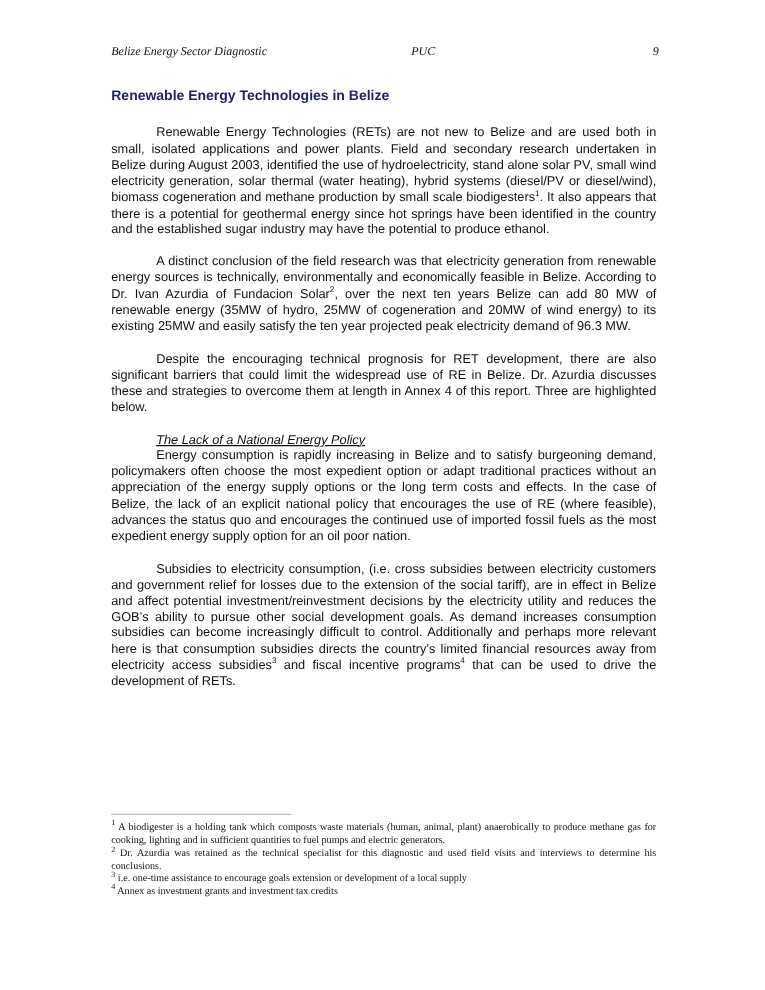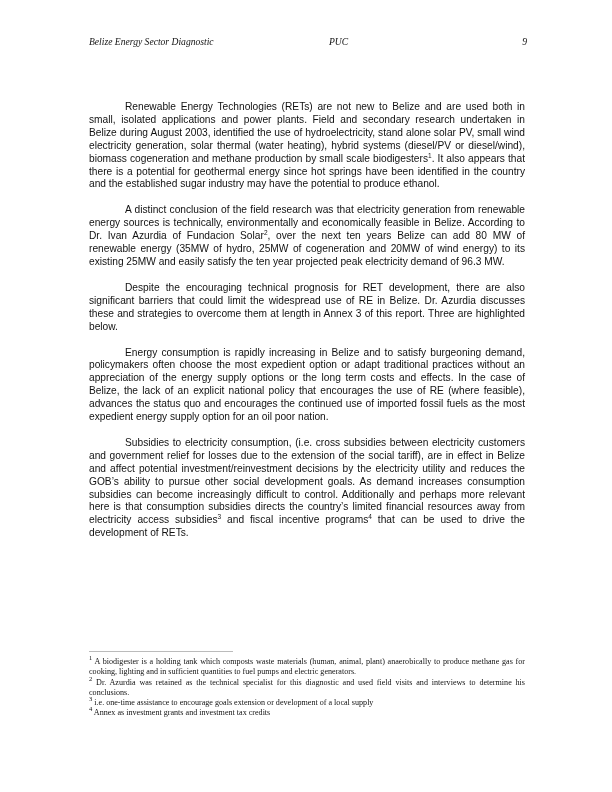--- a/index.html
+++ b/index.html
@@ -27,28 +27,30 @@
 <body>
 
 <div class="page">
 
   <div class="header">
     <span class="left">Belize Energy Sector Diagnostic</span>
     <span class="center">PUC</span>
     <span class="right">9</span>
   </div>
 
+  <div class="title">Renewable Energy Technologies in Belize</div>
 
   <div class="body">
     <p><span>Renewable Energy Technologies (RETs) are not new to Belize and are used both in small, isolated applications and power plants. Field and secondary research undertaken in Belize during August 2003, identified the use of hydroelectricity, stand alone solar PV, small wind electricity generation, solar thermal (water heating), hybrid systems (diesel/PV or diesel/wind), biomass cogeneration and methane production by small scale biodigesters</span><sup>1</sup><span>. It also appears that there is a potential for geothermal energy since hot springs have been identified in the country and the established sugar industry may have the potential to produce ethanol.</span></p>
     <div class="gap"></div>
     <p><span>A distinct conclusion of the field research was that electricity generation from renewable energy sources is technically, environmentally and economically feasible in Belize.  According to Dr. Ivan Azurdia of Fundacion Solar</span><sup>2</sup><span>, over the next ten years Belize can add 80 MW of renewable energy (35MW of hydro, 25MW of cogeneration and 20MW of wind energy) to its existing 25MW and easily satisfy the ten year projected peak electricity demand of 96.3 MW.</span></p>
     <div class="gap"></div>
-    <p>Despite the encouraging technical prognosis for RET development, there are also significant barriers that could limit the widespread use of RE in Belize. Dr. Azurdia discusses these and strategies to overcome them at length in Annex 3 of this report. Three are highlighted below.</p>
+    <p>Despite the encouraging technical prognosis for RET development, there are also significant barriers that could limit the widespread use of RE in Belize. Dr. Azurdia discusses these and strategies to overcome them at length in Annex 4 of this report. Three are highlighted below.</p>
     <div class="gap"></div>
+    <div class="subhead">The Lack of a National Energy Policy</div>
     <p> Energy consumption is rapidly increasing in Belize and to satisfy burgeoning demand, policymakers often choose the most expedient option or adapt traditional practices without an appreciation of the energy supply options or the long term costs and effects. In the case of Belize, the lack of an explicit national policy that encourages the use of RE (where feasible), advances the status quo and encourages the continued use of imported fossil fuels as the most expedient energy supply option for an oil poor nation.</p>
     <div class="gap"></div>
     <p><span>Subsidies to electricity consumption, (i.e. cross subsidies between electricity customers and government relief for losses due to the extension of the social tariff), are in effect in Belize and affect potential investment/reinvestment decisions by the electricity utility and reduces the GOB’s ability to pursue other social development goals. As demand increases consumption subsidies can become increasingly difficult to control. Additionally and perhaps more relevant here is that consumption subsidies directs the country’s limited financial resources away from electricity access subsidies</span><sup>3</sup><span> and fiscal incentive programs</span><sup>4</sup><span> that can be used to drive the development of RETs.</span></p>
     <div class="gap"></div>
   </div>
 
   <div class="rule"></div>
 
   <div class="footnotes">
     <p><sup>1</sup><span> A biodigester is a holding tank which composts waste materials (human, animal, plant) anaerobically to produce methane gas for cooking, lighting and in sufficient quantities to fuel pumps and electric generators.</span></p>

